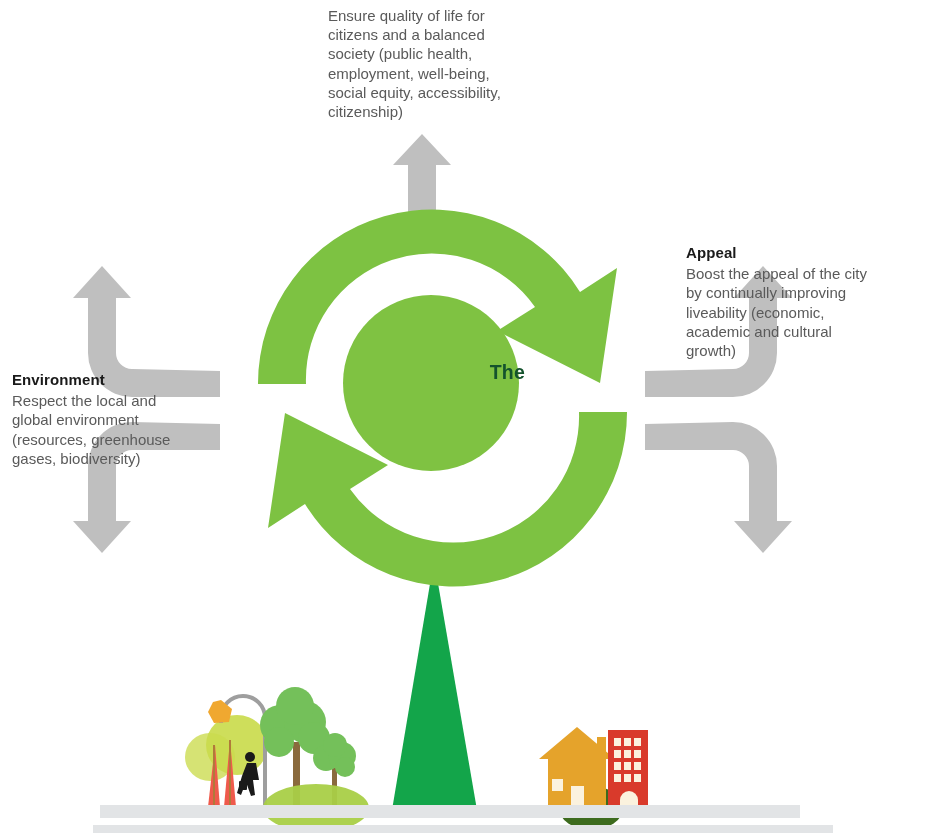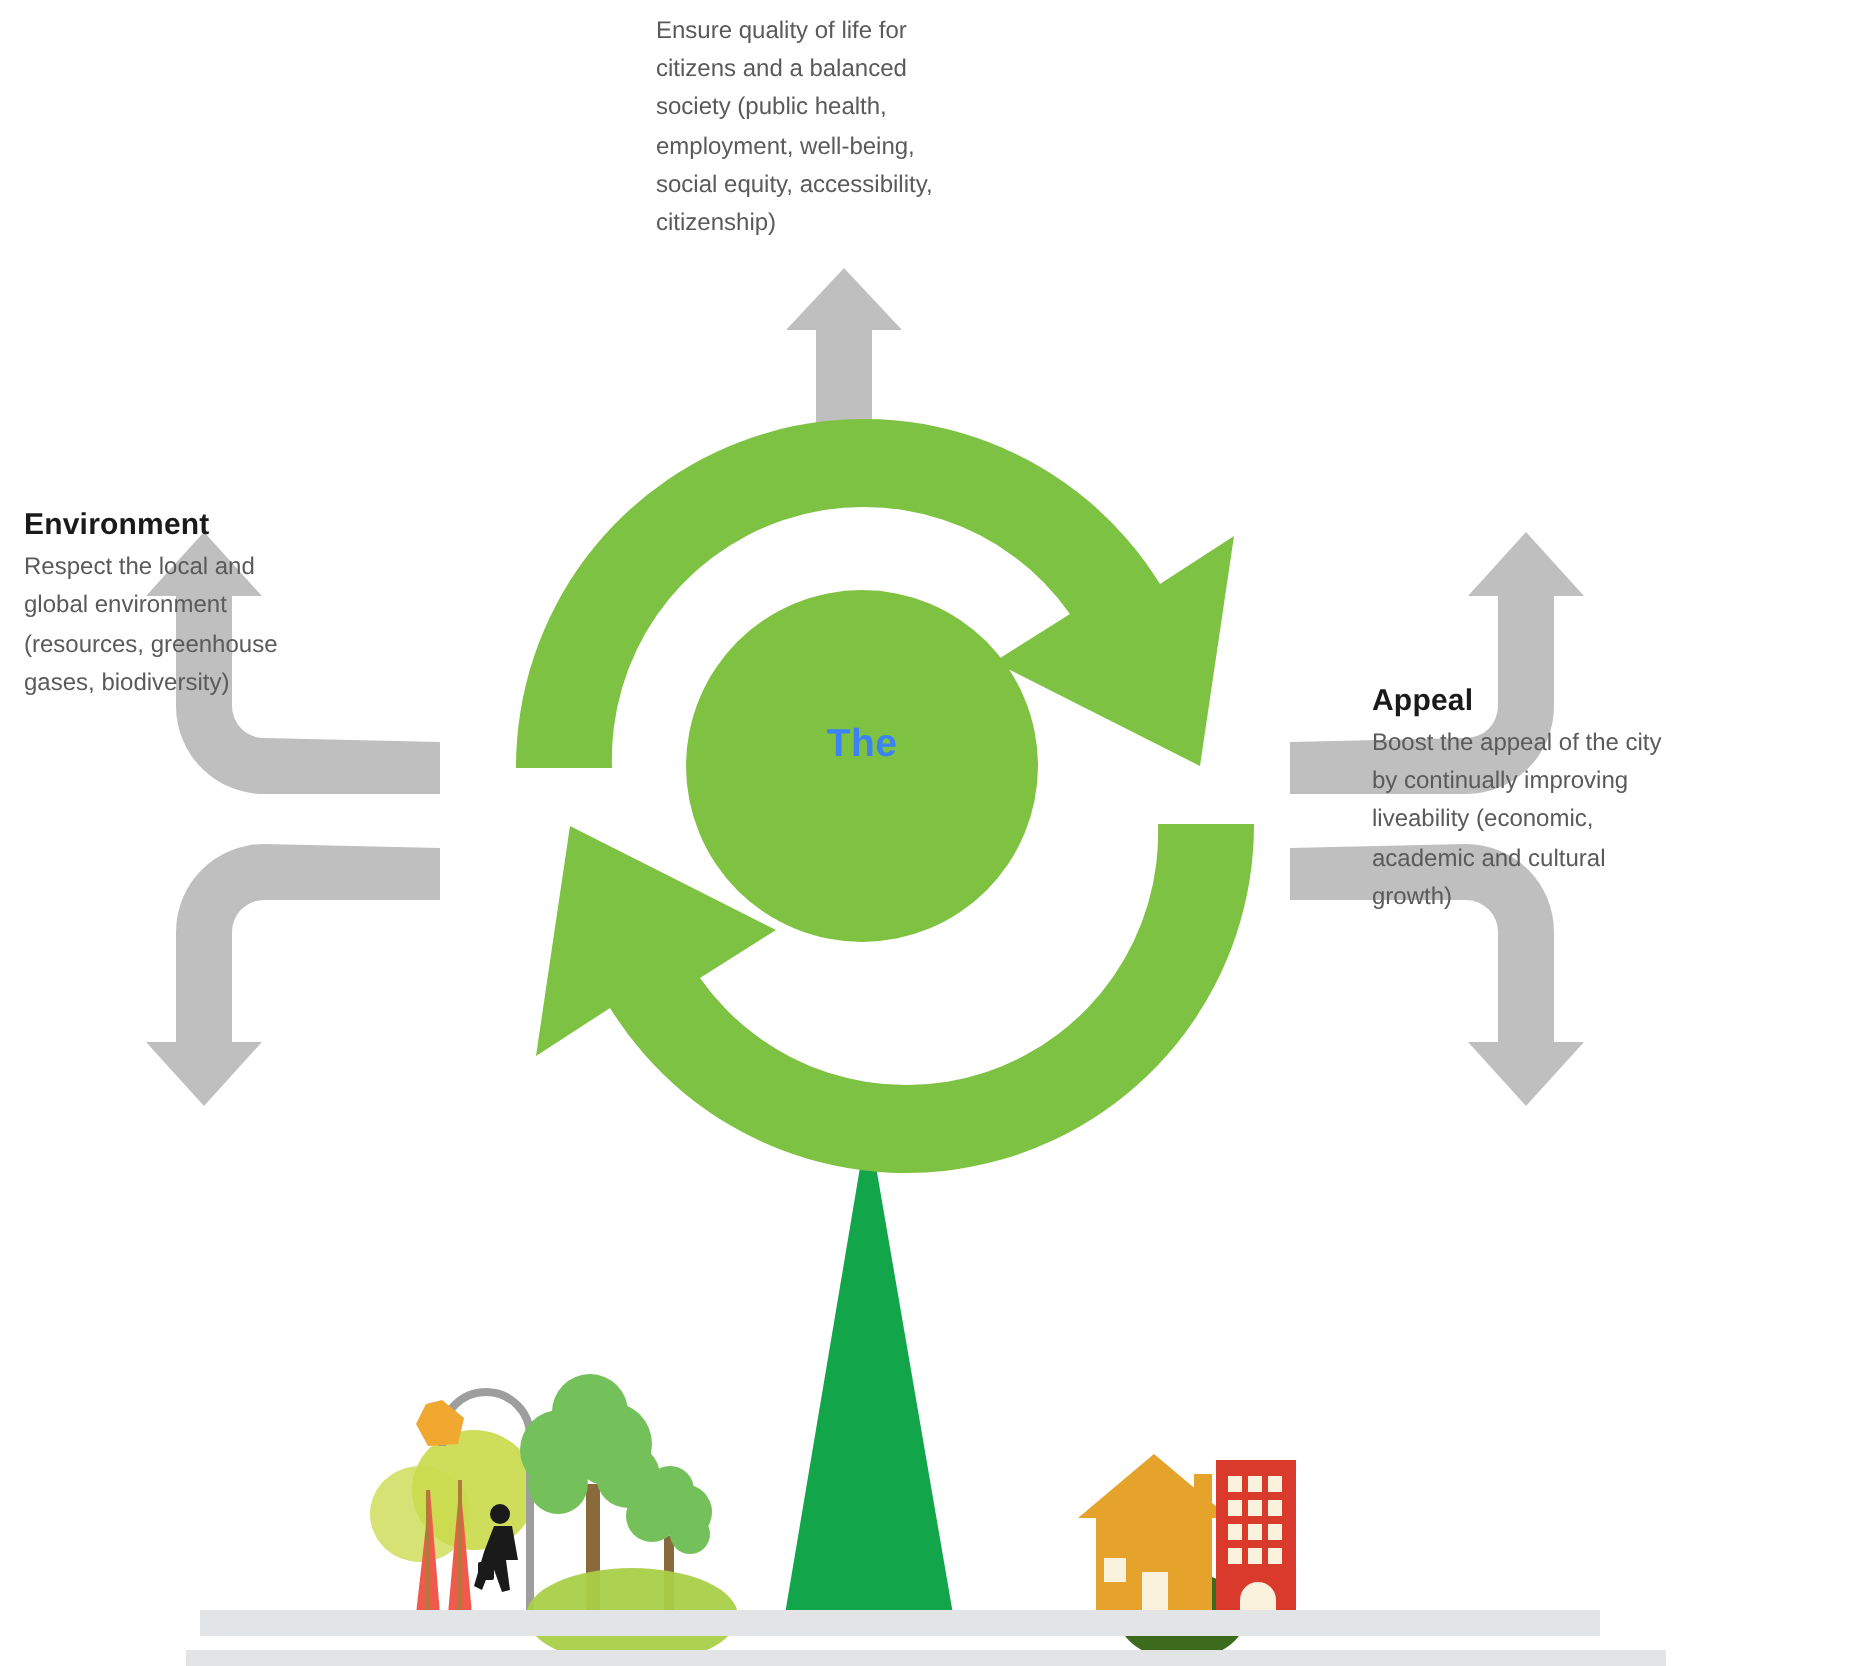--- a/index.html
+++ b/index.html
@@ -26,21 +26,21 @@
   }
   .block .title {
     font-weight: bold;
     font-size: 15px;
     color: #1a1a1a;
     line-height: 19px;
     margin: 0 0 2px 0;
     letter-spacing: .1px;
   }
   .block .body {
-    font-size: 12px;
+    font-size: 15px;
     line-height: 19.2px;
     color: #5a5a5a;
     margin: 0;
     white-space: pre-line;
   }
 
   #blk-society     { left: 328px; top: 6px;   width: 190px; }
   #blk-environment { left: 12px;  top: 138px; width: 200px; }
   #blk-appeal      { left: 686px; top: 128px; width: 200px; }
 
@@ -57,22 +57,22 @@
   #scene-layer   { z-index: 2; }
   .text-layer    { z-index: 6; position: relative; }
 
   
   #centre-label {
     position: absolute;
     left: 337px;
     top: 333px;
     width: 188px;
     z-index: 5;
-    text-align: center;
-    color: #3b82f6;
+    text-align: right;
+    color: #14532d;
     font-weight: bold;
     font-size: 19.5px;
     line-height: 26px;
     letter-spacing: .2px;
     pointer-events: none;
     white-space: pre-line;
   }
 </style>
 </head>
 <body>
@@ -204,30 +204,30 @@
 
   <div class="block text-layer" id="blk-society">
     <p class="body">Ensure quality of life for
 citizens and a balanced
 society (public health,
 employment, well-being,
 social equity, accessibility,
 citizenship)</p>
   </div>
 
-  <div class="block text-layer" id="blk-environment">
-    <p class="title">Environment</p>
-    <p class="body">Respect the local and
-global environment
-(resources, greenhouse
-gases, biodiversity)</p>
-  </div>
-
   <div class="block text-layer" id="blk-appeal">
     <p class="title">Appeal</p>
     <p class="body">Boost the appeal of the city
 by continually improving
 liveability (economic,
 academic and cultural
 growth)</p>
   </div>
 
+  <div class="block text-layer" id="blk-environment">
+    <p class="title">Environment</p>
+    <p class="body">Respect the local and
+global environment
+(resources, greenhouse
+gases, biodiversity)</p>
+  </div>
+
 </div>
 
 </body></html>

